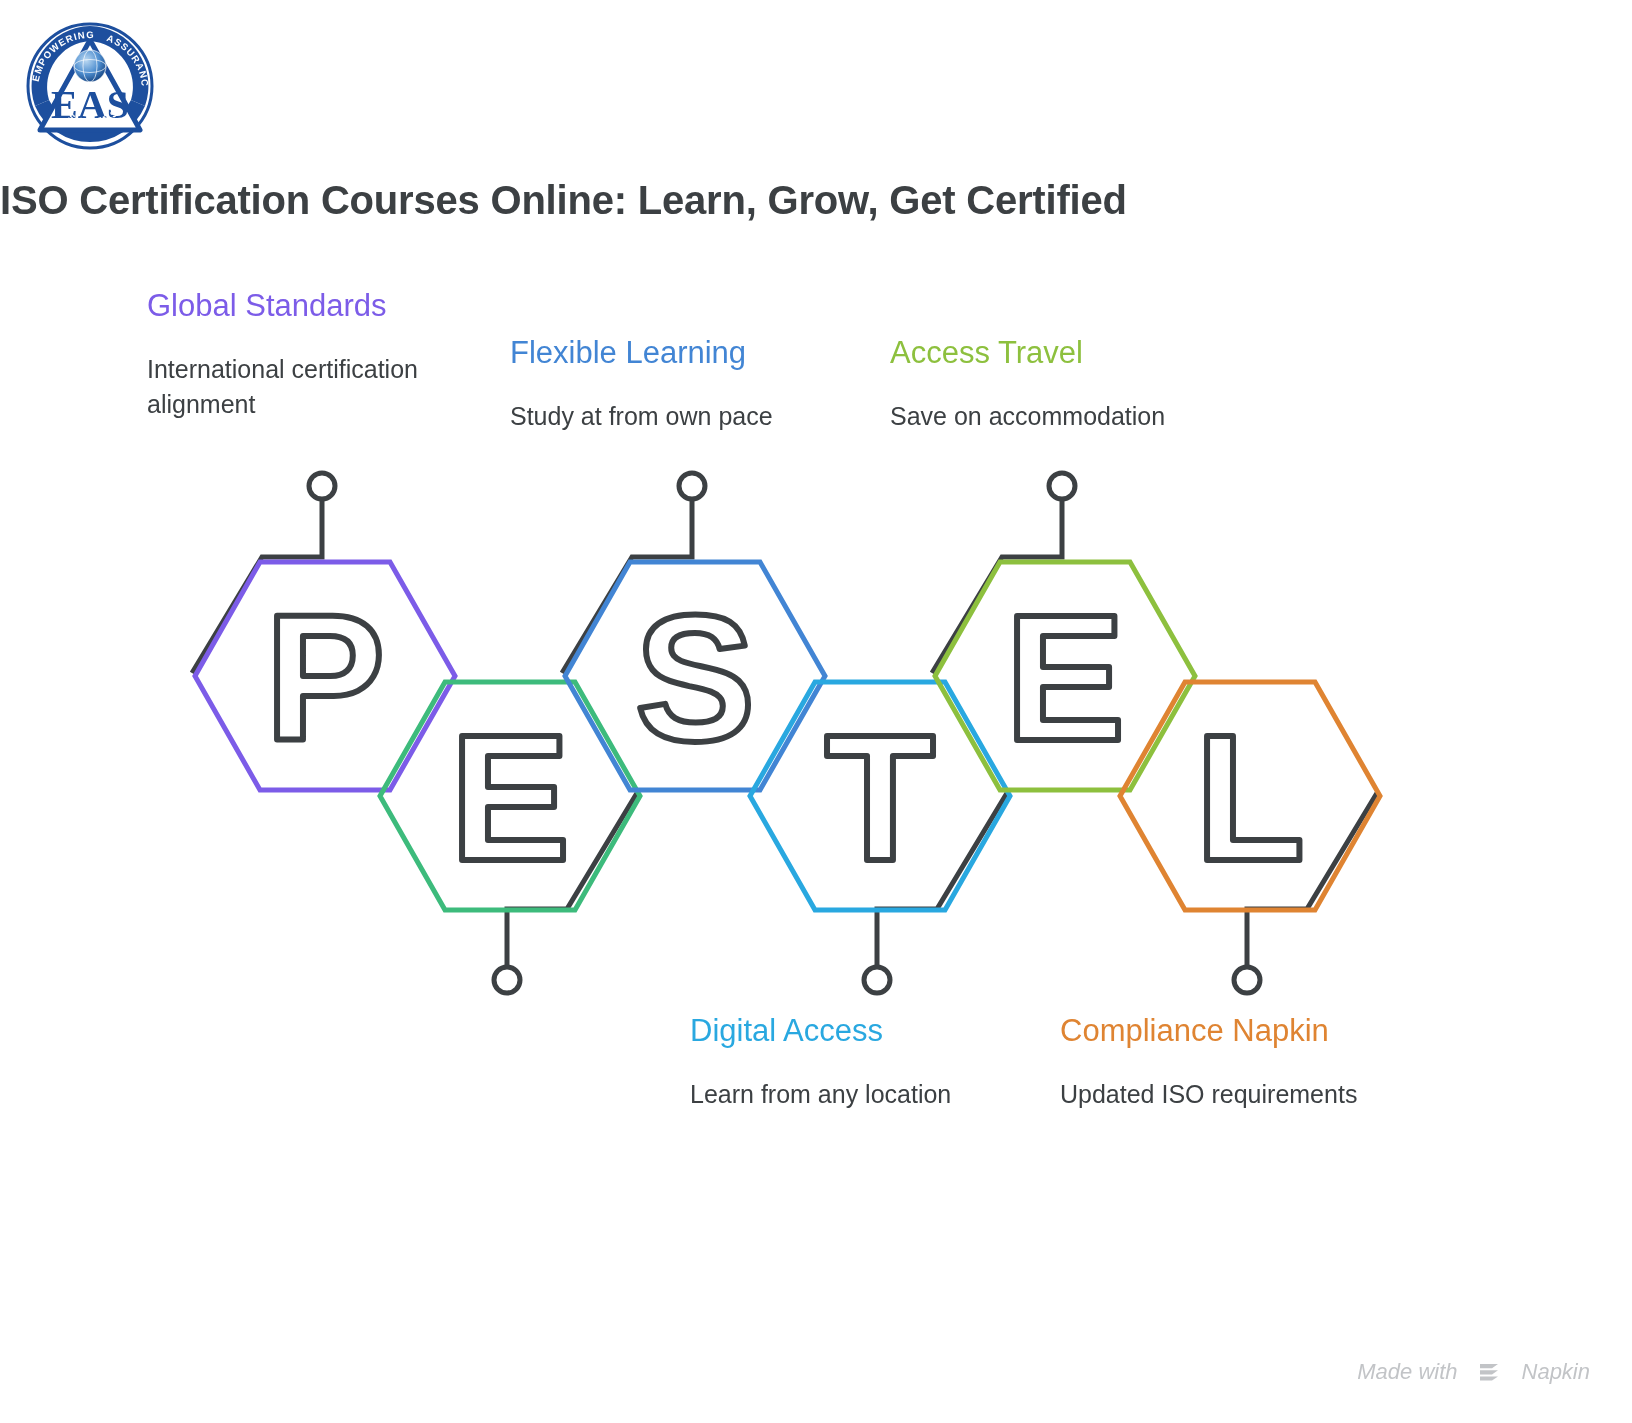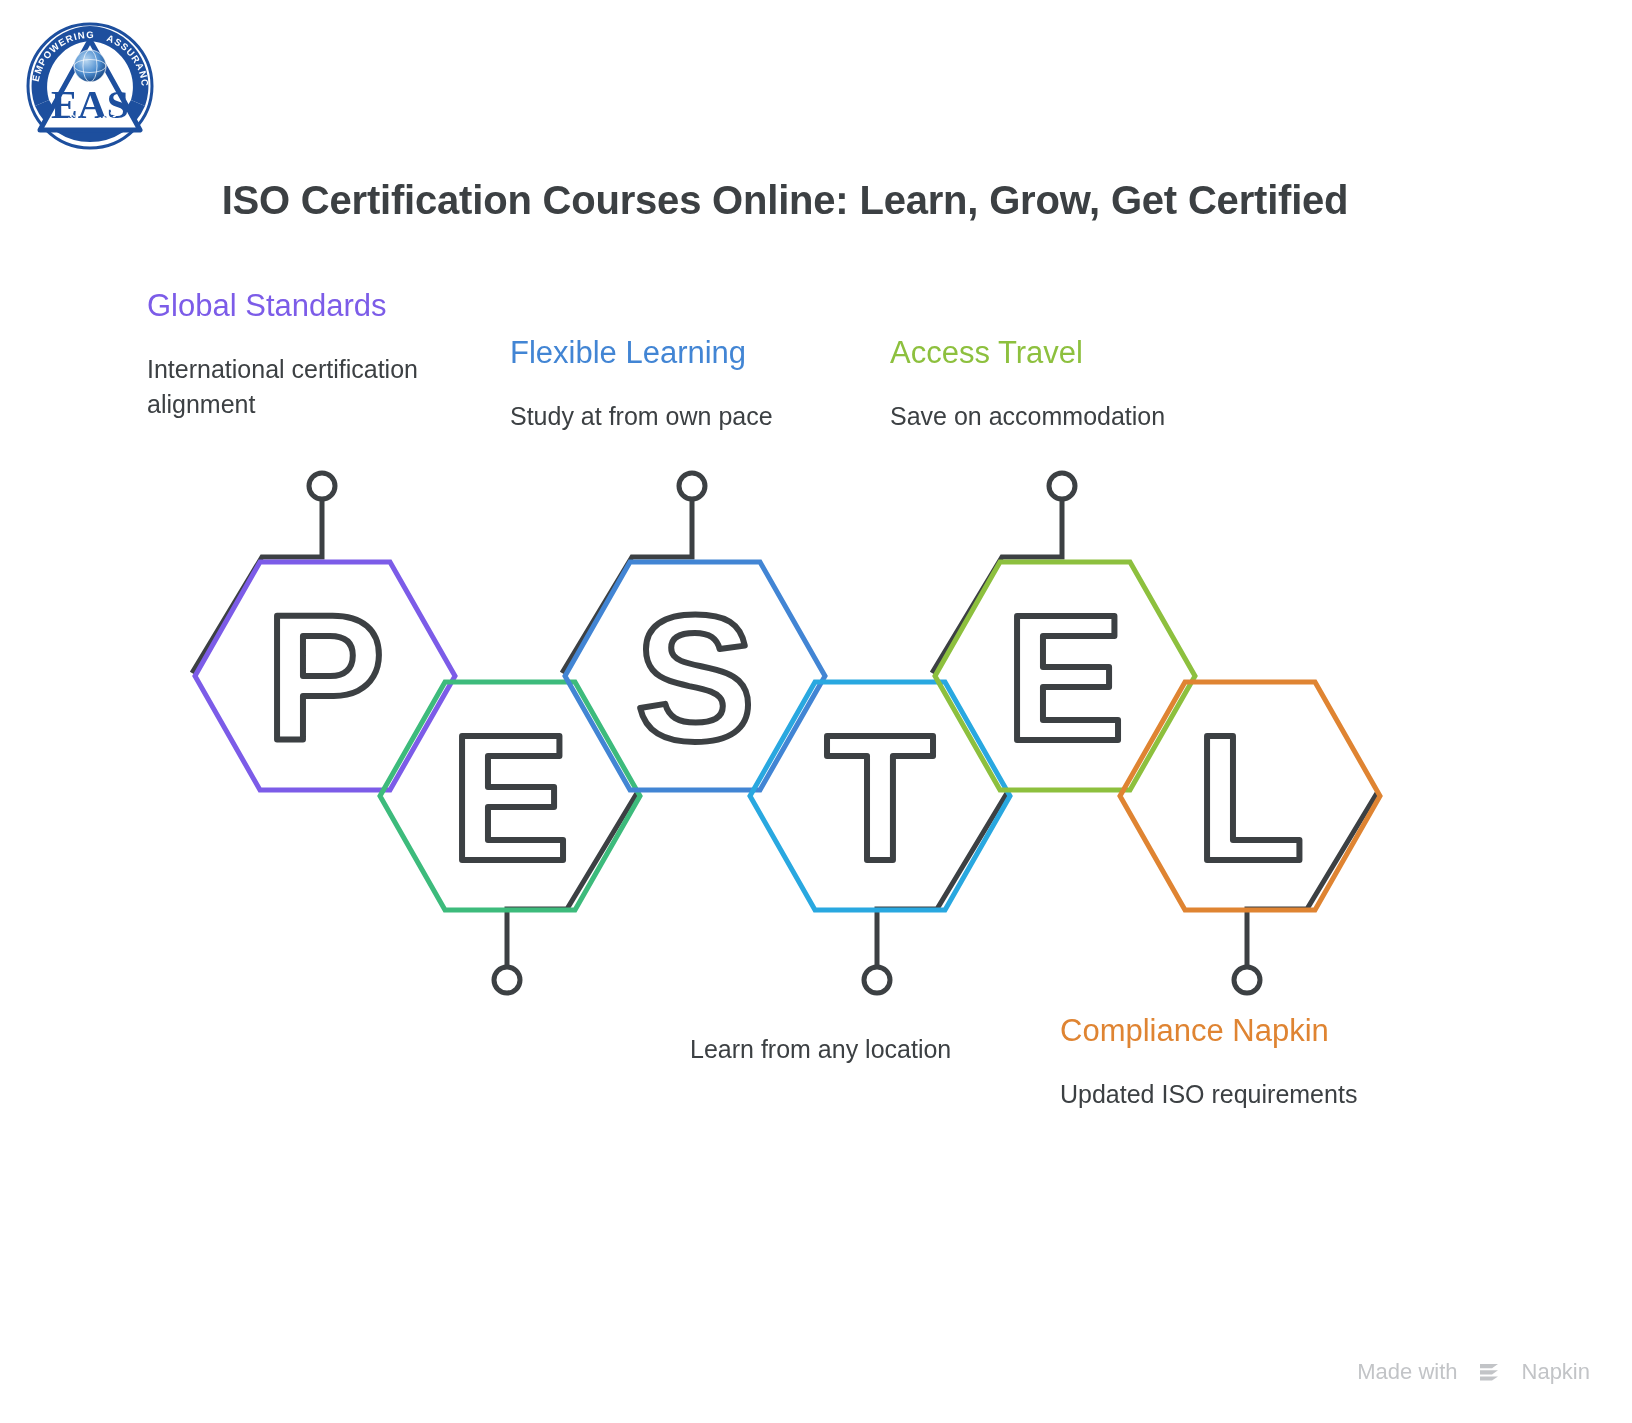--- a/index.html
+++ b/index.html
@@ -30,21 +30,20 @@
     width: 144px;
     height: 144px;
   }
 
   
   .title {
     position: absolute;
     left: 0;
     top: 178px;
     width: 1570px;
-    text-align: center;
     font-size: 40px;
     font-weight: bold;
     color: #3c4043;
     letter-spacing: -0.2px;
     white-space: nowrap;
   }
 
   
   .callout {
     position: absolute;
@@ -85,20 +84,21 @@
   
   .watermark {
     position: absolute;
     right: 42px;
     bottom: 38px;
     display: flex;
     align-items: center;
     gap: 20px;
     color: #c2c4c7;
     font-size: 22px;
+    font-style: italic;
   }
   .watermark .wm-text { color: #c2c4c7; }
 </style>
 </head>
 <body>
 
 <div id="canvas">
 
   <div class="logo-wrap">
     <svg viewBox="0 0 144 144" width="144" height="144">
@@ -151,20 +151,21 @@
     <div class="desc">Study at from own pace</div>
   </div>
 
   <div class="callout c-e2">
     <div class="head" style="color:#8dc03e">Access Travel</div>
     <div class="desc">Save on accommodation</div>
   </div>
 
 
   <div class="callout c-t">
+    <div class="head" style="color:#29a8e0">Digital Access</div>
     <div class="desc">Learn from any location</div>
   </div>
 
   <div class="callout c-l">
     <div class="head" style="color:#df8432">Compliance Napkin</div>
     <div class="desc">Updated ISO requirements</div>
   </div>
 
   <svg id="hexsvg" width="1632" height="1423" viewBox="0 0 1632 1423" style="position:absolute;left:0;top:0;">
 

